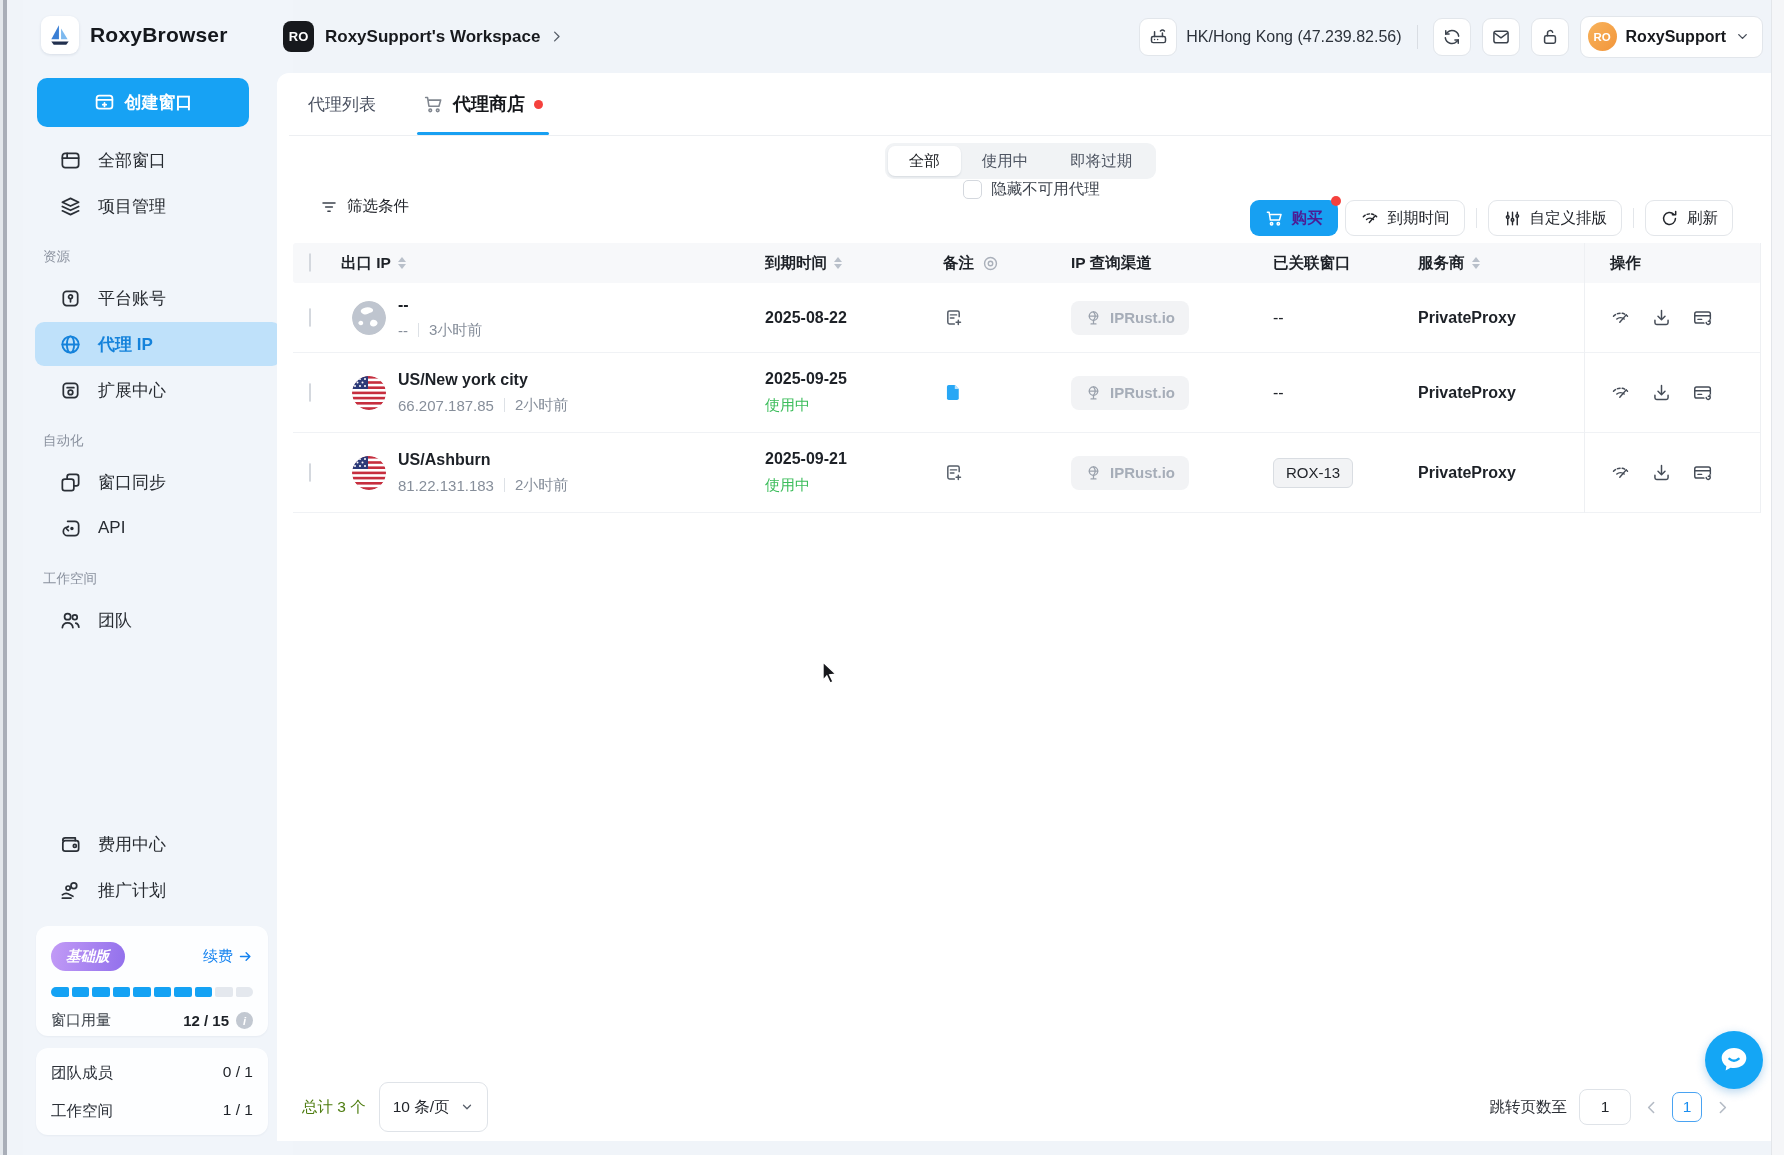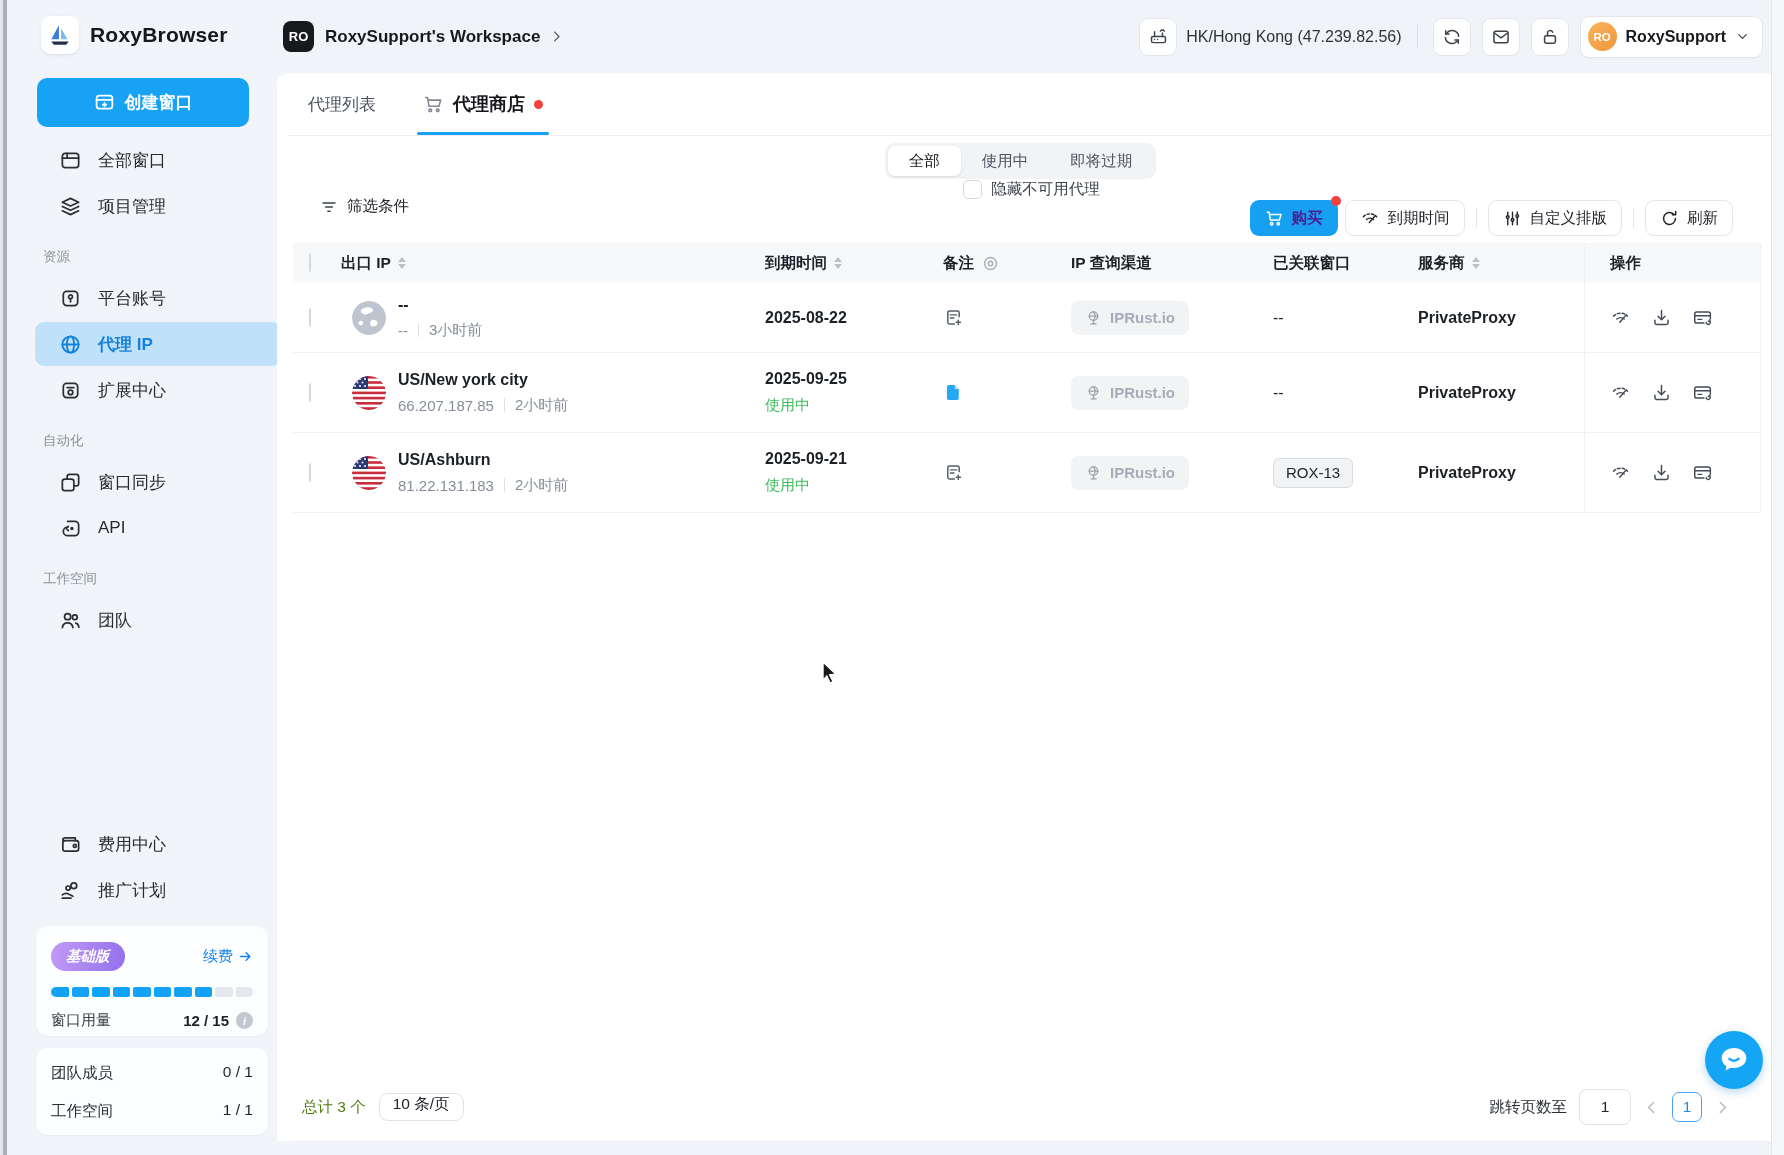--- a/index.html
+++ b/index.html
@@ -109,21 +109,21 @@
   .chip { display:inline-flex; align-items:center; gap:8px; height:34px; padding:0 14px; background:#f2f3f5; border-radius:8px; font-size:15px; color:#a6adb8; cursor:pointer;font-weight:bold; }
   .tag { display:inline-flex; align-items:center; height:30px; padding:0 12px; background:#f2f3f5; border:1px solid #d9dde2; border-radius:6px; font-size:15px; color:#23262c; }
   .cell-dash { font-size:16px; color:#23262c; }
   .provider-txt { font-size:16px; font-weight:bold; color:#1d2127; }
   .act-ic { color:#454c57; cursor:pointer; display:flex; }
   .note-ic { color:#555d68; cursor:pointer; display:flex; }
 
   
   .pagination { position:absolute; top:1012px; left:25px; right:40px; height:44px; display:flex; align-items:center; }
   .total-txt { font-size:15.5px; color:#4d7c0f; }
-  .page-size { margin-left:13px; height:28px; border:1px solid #dfe3e8; border-radius:9px; background:#fff; display:flex; align-items:center; gap:10px; padding:0 13px; font-size:15.5px; color:#23262c; cursor:pointer;flex-direction:column; }
+  .page-size { margin-left:13px; height:50px; border:1px solid #dfe3e8; border-radius:9px; background:#fff; display:flex; align-items:center; gap:10px; padding:0 13px; font-size:15.5px; color:#23262c; cursor:pointer; }
   .pg-right { margin-left:auto; display:flex; align-items:center; gap:12px; }
   .jump-label { font-size:15.5px; color:#2a2e35; }
   .jump-input { width:52px; height:36px; border:1px solid #dfe3e8; border-radius:8px; text-align:center; font-size:15.5px; font-family:inherit; color:#23262c; }
   .pg-arrow { color:#b3bac4; font-size:18px; display:flex; cursor:pointer; }
   .pg-num { width:30px; height:30px; border:1.5px solid #4aa3f2; border-radius:7px; color:#1a8ef0; font-size:15.5px; display:flex; align-items:center; justify-content:center; cursor:pointer; background:#fff; }
 
   .chat-fab { position:absolute; left:1705px; top:1031px; width:58px; height:58px; border-radius:50%; background:#14a6f5; border:none; display:flex; align-items:center; justify-content:center; cursor:pointer; box-shadow:0 3px 10px rgba(20,120,200,.3); z-index:60; }
   .cursor-ptr { position:absolute; left:818px; top:660px; z-index:70; }
 </style>
 </head>

